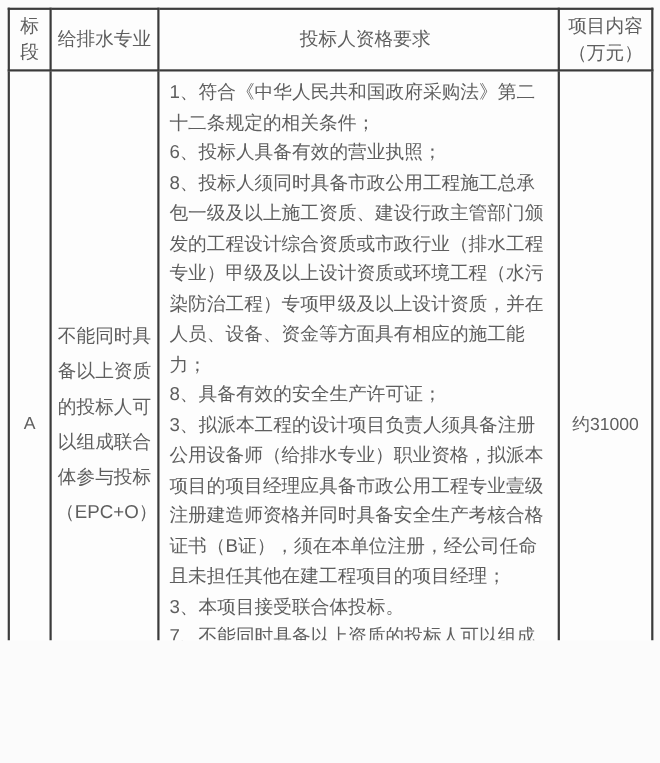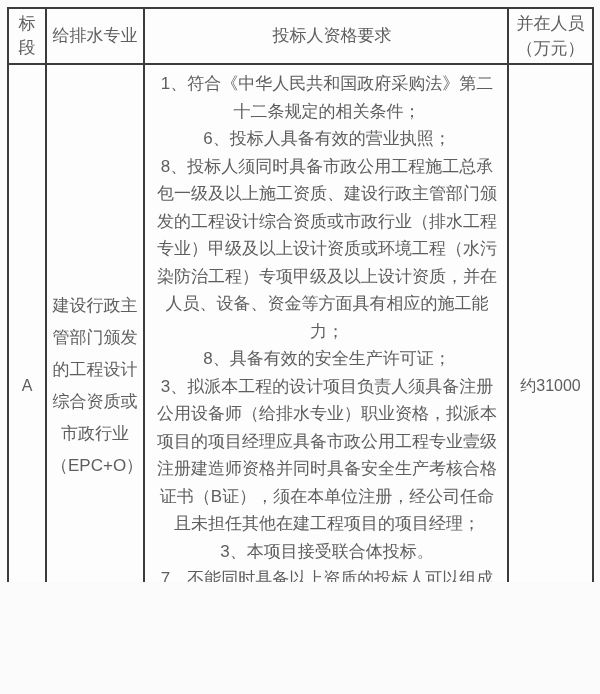--- a/index.html
+++ b/index.html
@@ -51,21 +51,21 @@
     text-align: center; vertical-align: middle;
     padding: 2px 4px;
     line-height: 32px;
   }
   td.quals-cell {
     vertical-align: top;
     text-align: left;
     padding: 5px 7px 5px 9px;
     line-height: 27.5px;
   }
-  td.quals-cell p.req { margin: 0; text-align: center; }
+  td.quals-cell p.req { margin: 0; }
   td.budget-cell {
     text-align: center; vertical-align: middle;
     font-size: 16px;
   }
 </style>
 </head>
 <body>
 
 <div class="page">
   <table class="tender-table">
@@ -75,32 +75,32 @@
         <col class="c3">
         <col class="c4">
     </colgroup>
     <thead>
       <tr class="header-row">
         <th class="section-h">标段</th>
         <th class="content-h">给排水专业</th>
         <th class="quals-h">投标人资格要求</th>
         <th class="budget-h">
           <div>
-              <div class="hline">并在人员</div>
+              <div class="hline">项目内容</div>
               <div class="hline">（万元）</div>
             </div>
         </th>
       </tr>
     </thead>
     <tbody>
       <tr class="body-row">
         <td class="section-cell">A</td>
         <td class="content-cell">
           <div>
-              <div class="cline">建设行政主管部门颁发的工程设计综合资质或市政行业</div>
+              <div class="cline">不能同时具备以上资质的投标人可以组成联合体参与投标</div>
               <div class="cline">（EPC+O）</div>
             </div>
         </td>
         <td class="quals-cell">
           <div>
               <p class="req">1、符合《中华人民共和国政府采购法》第二十二条规定的相关条件；</p>
               <p class="req">6、投标人具备有效的营业执照；</p>
               <p class="req">8、投标人须同时具备市政公用工程施工总承包一级及以上施工资质、建设行政主管部门颁发的工程设计综合资质或市政行业（排水工程专业）甲级及以上设计资质或环境工程（水污染防治工程）专项甲级及以上设计资质，并在人员、设备、资金等方面具有相应的施工能力；</p>
               <p class="req">8、具备有效的安全生产许可证；</p>
               <p class="req">3、拟派本工程的设计项目负责人须具备注册公用设备师（给排水专业）职业资格，拟派本项目的项目经理应具备市政公用工程专业壹级注册建造师资格并同时具备安全生产考核合格证书（B证），须在本单位注册，经公司任命且未担任其他在建工程项目的项目经理；</p>

